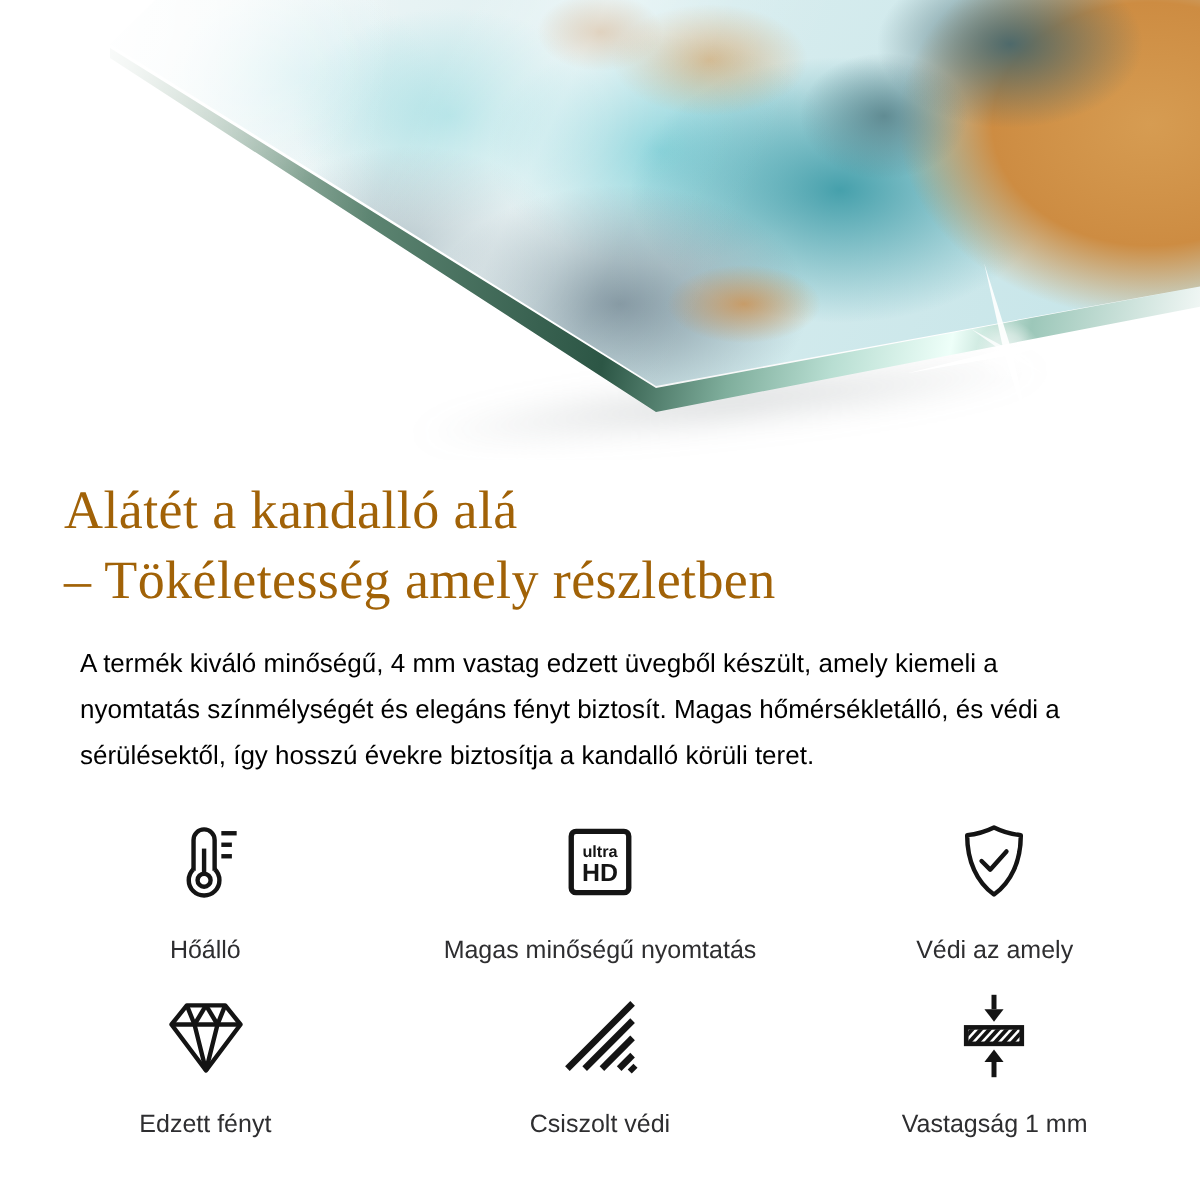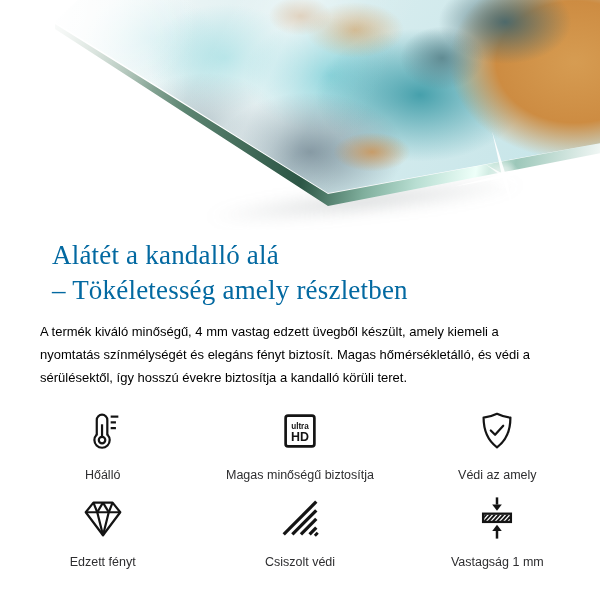--- a/index.html
+++ b/index.html
@@ -42,22 +42,22 @@
   }
   .fade-overlay{
     position:absolute;inset:0;z-index:3;pointer-events:none;
     background:
       radial-gradient(240px 170px at 30px 10px,rgba(255,255,255,0.95),rgba(255,255,255,0) 70%),
       linear-gradient(100deg,rgba(255,255,255,0.95) 0%,rgba(255,255,255,0.55) 12%,rgba(255,255,255,0) 32%);
   }
   .sparkle{position:absolute;left:440px;top:118px;z-index:4;}
   
   .headline{
-    margin:8px 0 0 52px;font-family:"Liberation Serif",serif;font-weight:400;
-    font-size:27px;line-height:35px;color:#0369a1;letter-spacing:0.2px;
+    margin:8px 0 0 32px;font-family:"Liberation Serif",serif;font-weight:400;
+    font-size:27px;line-height:35px;color:#a16207;letter-spacing:0.2px;
   }
   .desc{
     margin:12px 40px 12px 40px;max-width:517px;
     font-size:13px;line-height:23px;color:#000000;
   }
   
   .features{
     display:grid;grid-template-columns:repeat(3,1fr);row-gap:12px;
     margin-top:18px;padding:0 4px;
   }
@@ -120,21 +120,21 @@
     </div>
 
     <div class="feature">
       <div class="icon-box">
         <svg class="fsvg" width="46" height="46" viewBox="0 0 48 48">
           <rect x="9" y="8" width="30" height="32" rx="2.5" stroke-width="2.8"></rect>
           <text class="hd-text" x="24" y="21.5" font-size="8.5" text-anchor="middle">ultra</text>
           <text class="hd-text" x="24" y="34" font-size="13" text-anchor="middle">HD</text>
         </svg>
       </div>
-      <div class="feature-label">Magas minőségű biztosítja</div>
+      <div class="feature-label">Magas minőségű nyomtatás</div>
     </div>
 
     <div class="feature">
       <div class="icon-box">
         <svg class="fsvg" width="46" height="46" viewBox="0 0 48 48" stroke-linejoin="round" stroke-linecap="round">
           <path d="M24,6 C28.5,8.2 33.5,9.6 38,10 C38,23.5 33,34.5 24,41 C15,34.5 10,23.5 10,10 C14.5,9.6 19.5,8.2 24,6 Z"></path>
           <path d="M17.5,23.5 L22,28 L30.5,18.5"></path>
         </svg>
       </div>
       <div class="feature-label">Védi az amely</div>

